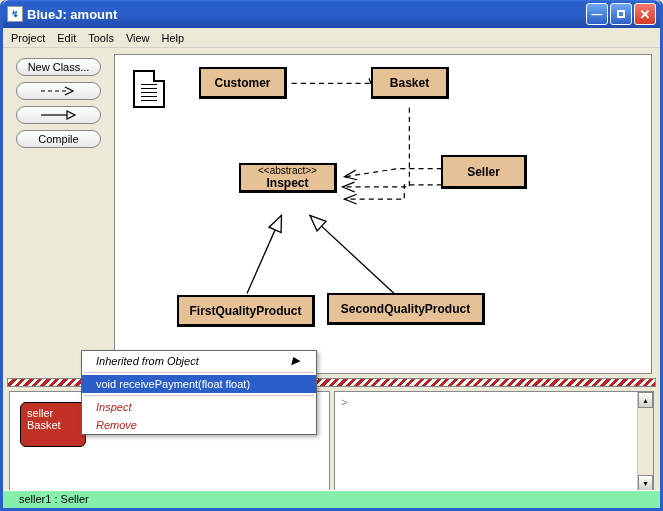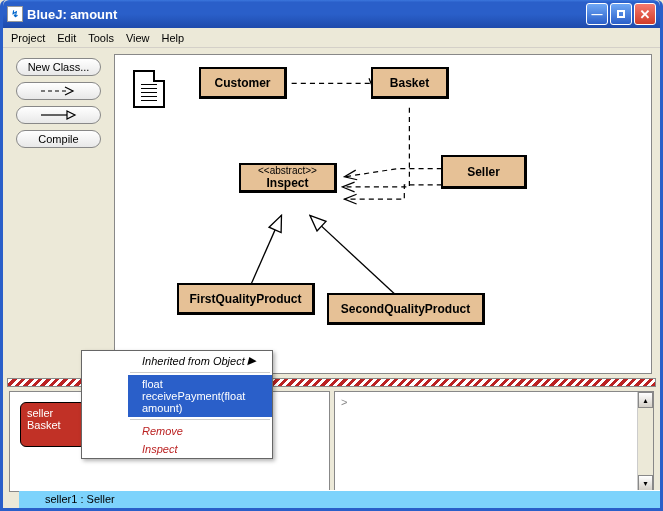--- a/index.html
+++ b/index.html
@@ -46,29 +46,29 @@
 .objbench { width: 321px; border: 1px solid #888; background: #fff; position: relative; overflow: hidden; }
 .codesnip { flex: 1; border: 1px solid #888; background: #fff; position: relative; }
 .codesnip .prompt { position: absolute; left: 6px; top: 4px; color: #888; font-size: 11px; }
 .scrollbar-v { position: absolute; right: 0; top: 0; bottom: 0; width: 16px; background: #ece9d8; border-left: 1px solid #ccc; }
 .scrollbar-v .up, .scrollbar-v .dn { height: 16px; background: linear-gradient(to bottom,#fff,#d4d0c8); border: 1px solid #888; display: flex; align-items: center; justify-content: center; font-size: 8px; }
 .scrollbar-v .dn { position: absolute; bottom: 0; left: 0; right: 0; }
 
 .obj-card { position: absolute; left: 10px; top: 10px; width: 66px; height: 45px; background: #c13126; border: 1px solid #000; border-radius: 6px; color: #fff; padding: 4px 6px; font-size: 11px; overflow: hidden; }
 
 
-.ctxmenu { position: absolute; left: 78px; top: 350px; width: 192px; background: #fff; border: 1px solid #666; box-shadow: 2px 2px 4px rgba(0,0,0,0.3); z-index: 50; padding-left: 46px; }
+.ctxmenu { position: absolute; left: 78px; top: 350px; width: 236px; background: #fff; border: 1px solid #666; box-shadow: 2px 2px 4px rgba(0,0,0,0.3); z-index: 50; }
 .ctxmenu .row { padding: 3px 16px 3px 14px; font-size: 11px; cursor: pointer; position: relative; display: flex; justify-content: space-between; align-items: center; }
 .ctxmenu .row.italic { font-style: italic; }
 .ctxmenu .row.red { color: #b22; }
 .ctxmenu .row.selected { background: #2a5fc9; color: #fff; }
 .ctxmenu .sep { height: 1px; background: #ccc; margin: 2px 2px; }
 
 
-.statusbar { height: 18px; background: #7dd3fc; border-top: 1px solid #fff; padding: 2px 26px; font-size: 11px; position: absolute; bottom: 0; left: 0; right: 0; margin-left: 16px; }
+.statusbar { height: 18px; background: #86efac; border-top: 1px solid #fff; padding: 2px 16px; font-size: 11px; position: absolute; bottom: 0; left: 0; right: 0; }
 
 
 .window { width: 663px; height: 511px; border: 3px solid #2a5fc9; border-top: none; border-radius: 6px 6px 0 0; position: relative; background: #ece9d8; }
 </style>
 </head>
 <body>
 
 <div class="window">
   <div class="titlebar">
     <div class="app-icon">↯</div>
@@ -153,21 +153,21 @@
         <div class="classbox" style="left:84px; top:12px; width:88px; height:32px;">
             <span>Customer</span>
           </div>
         <div class="classbox" style="left:124px; top:108px; width:98px; height:30px;">
             <span class="stereo">&lt;&lt;abstract&gt;&gt;</span>
             <span>Inspect</span>
           </div>
         <div class="classbox" style="left:326px; top:100px; width:86px; height:34px;">
             <span>Seller</span>
           </div>
-        <div class="classbox" style="left:62px; top:228px; width:138px; height:32px;">
+        <div class="classbox" style="left:62px; top:240px; width:138px; height:32px;">
             <span>FirstQualityProduct</span>
           </div>
         <div class="classbox" style="left:212px; top:238px; width:158px; height:32px;">
             <span>SecondQualityProduct</span>
           </div>
       </div>
     </div>
   </div>
 
   <div class="hatch"></div>
@@ -188,27 +188,27 @@
     </div>
   </div>
 
   <div class="ctxmenu">
     <div class="row italic">
       <span>Inherited from Object</span>
       <span>▶</span>
     </div>
     <div class="sep"></div>
     <div class="row selected">
-        <span>float receivePayment(float amount)</span>
+        <span>void receivePayment(float float)</span>
       </div>
     <div class="sep"></div>
     <div class="row italic red">
+        <span>Inspect</span>
+      </div>
+    <div class="row italic red">
         <span>Remove</span>
-      </div>
-    <div class="row italic red">
-        <span>Inspect</span>
       </div>
   </div>
 
   <div class="statusbar">
     <span>seller1 : Seller</span>
   </div>
 </div>
 
 </body></html>

